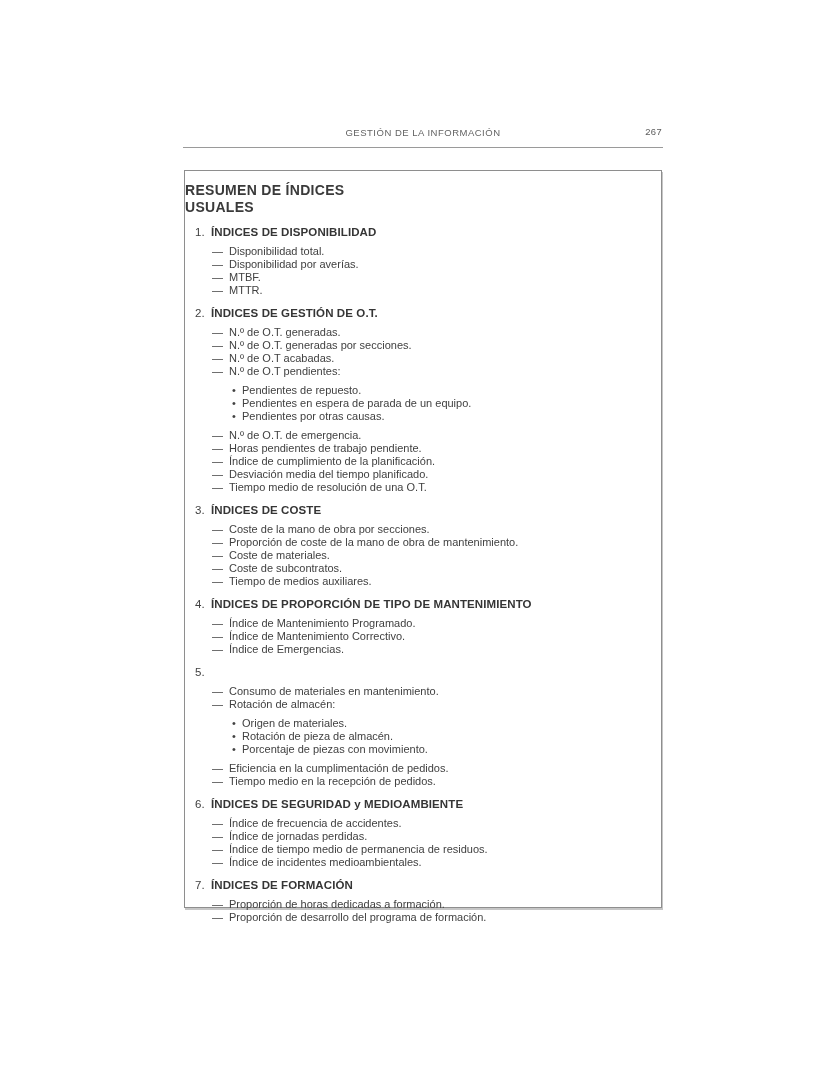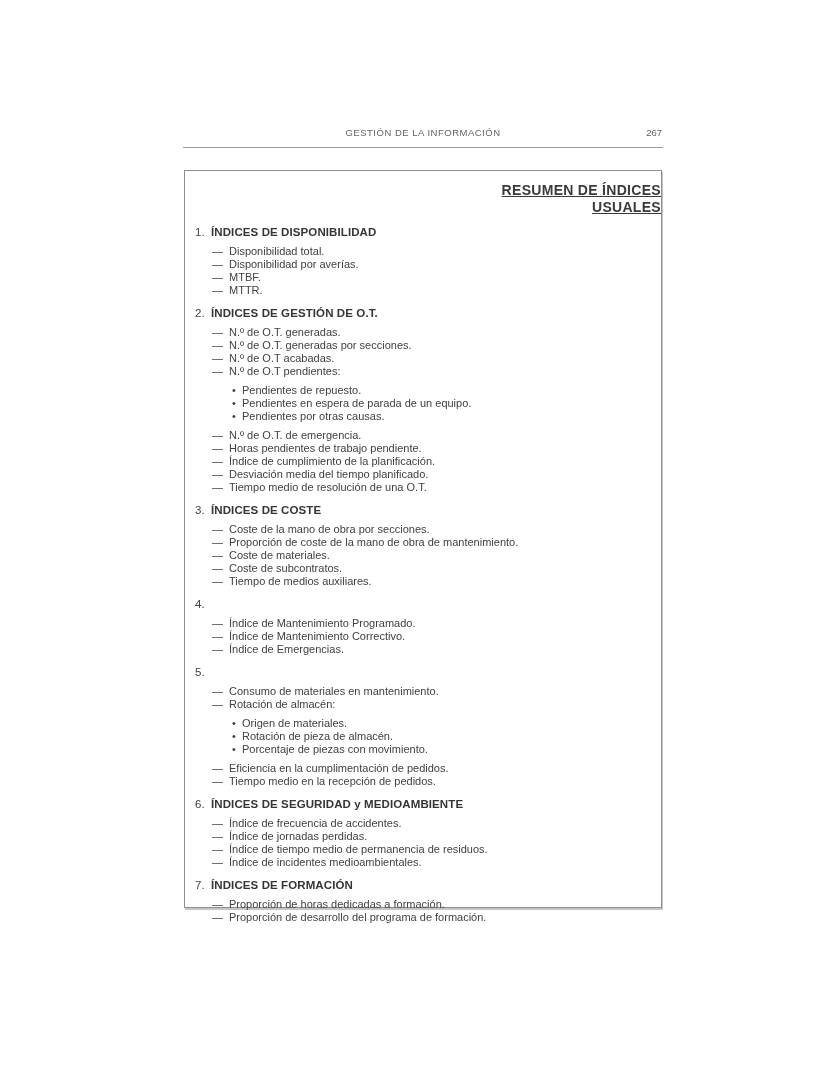--- a/index.html
+++ b/index.html
@@ -27,43 +27,43 @@
     text-align: center;
     font-size: 9.5px;
     letter-spacing: 0.5px;
     color: #636363;
   }
   .page-number {
     position: absolute;
     right: 1px; top: 3px;
     font-size: 9.5px;
     color: #5e5e5e;
+    font-family: Liberation Mono, monospace;
   }
 
   
   .summary-box {
     position: absolute;
     left: 184px;
     top: 170px;
     width: 478px;
     height: 738px;
     box-sizing: border-box;
     border: 1px solid #8e8e8e;
     box-shadow: 1px 2px 0 #c6c6c6;
     background: #ffffff;
   }
   .box-title {
-    text-align: right;
+    text-align: left;
     margin-top: 11px;
     font-weight: bold;
     font-size: 14px;
     line-height: 17px;
     letter-spacing: 0.3px;
     color: #3a3a3a;
-    text-decoration: underline;
   }
 
   
   .sections { margin-top: 2px; }
   .section {
     margin-top: 10px;
     padding-left: 10px;
     padding-right: 12px;
   }
   .sec-head {
@@ -221,20 +221,21 @@
             </li>
             <li class="item dash">
               <span class="marker">—</span>
               <span class="text">Tiempo de medios auxiliares.</span>
             </li>
           </ul>
         </div>
         <div class="section">
           <div class="sec-head">
             <span class="sec-num">4.</span>
+            <span class="sec-title">ÍNDICES DE PROPORCIÓN DE TIPO DE MANTENIMIENTO</span>
           </div>
           <ul class="items">
             <li class="item dash">
               <span class="marker">—</span>
               <span class="text">Índice de Mantenimiento Programado.</span>
             </li>
             <li class="item dash">
               <span class="marker">—</span>
               <span class="text">Índice de Mantenimiento Correctivo.</span>
             </li>

